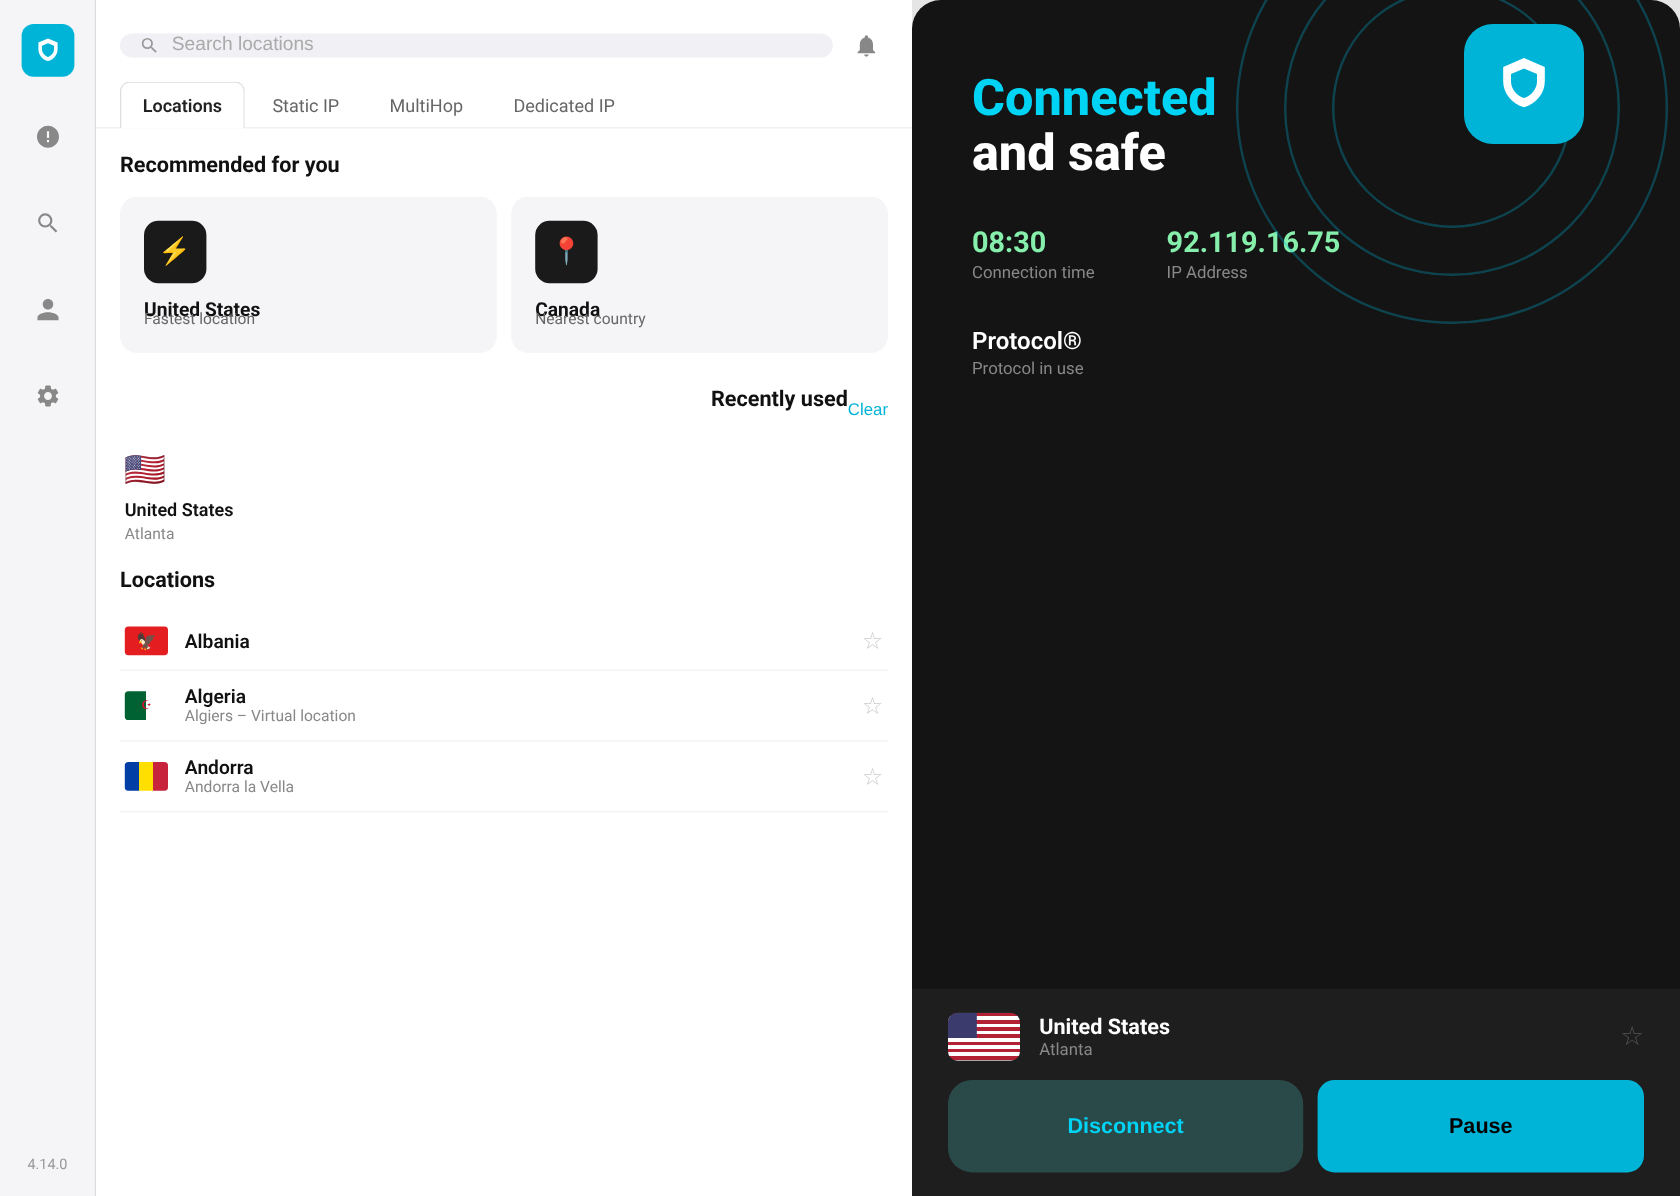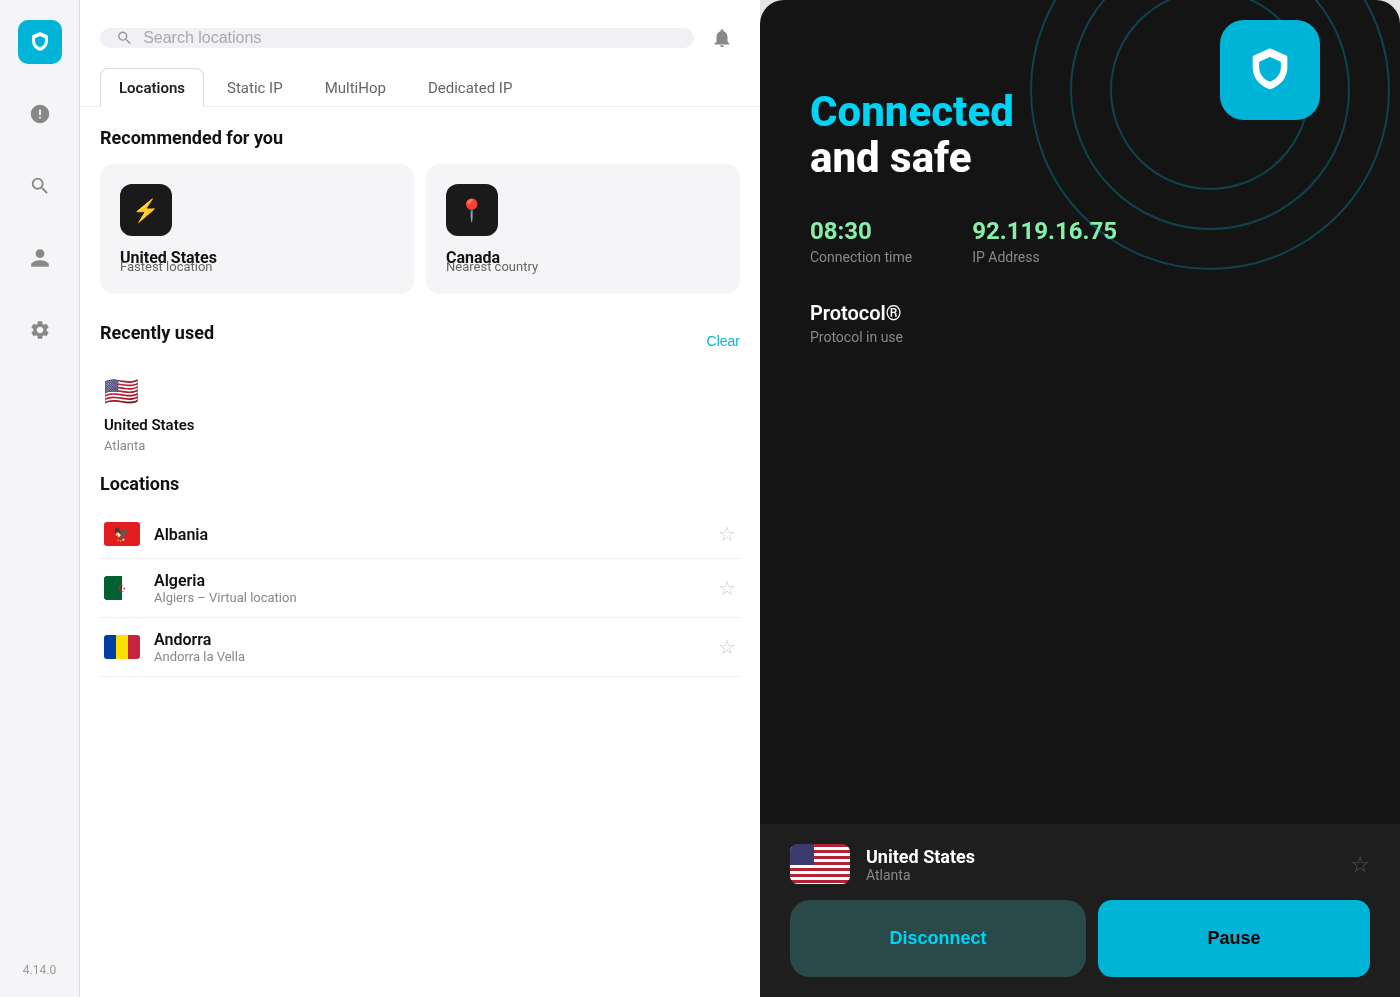--- a/index.html
+++ b/index.html
@@ -172,22 +172,23 @@
     .rec-card-subtitle {
       font-size: 13px;
       color: #666;
       margin-top: -8px;
     }
 
     
     .recently-used-header {
       display: flex;
       align-items: center;
-      justify-content: space-between;
+      justify-content: flex-end;
       margin-bottom: 16px;
+      margin-left: 44px;
     }
     .clear-btn {
       font-size: 14px;
       color: #00b4d8;
       cursor: pointer;
       background: none;
       border: none;
     }
     .recent-item {
       display: flex;
@@ -273,21 +274,20 @@
       justify-content: center;
       z-index: 10;
     }
     .vpn-icon-circle svg { width: 52px; height: 52px; fill: white; }
 
     .right-content {
       padding: 50px 50px 30px 50px;
       flex: 1;
       display: flex;
       flex-direction: column;
-      margin-top: 29px;
     }
 
     .connected-title {
       font-size: 42px;
       font-weight: 800;
       line-height: 1.1;
       margin-bottom: 36px;
       margin-top: 10px;
     }
     .connected-title .cyan { color: #00d4f5; }

